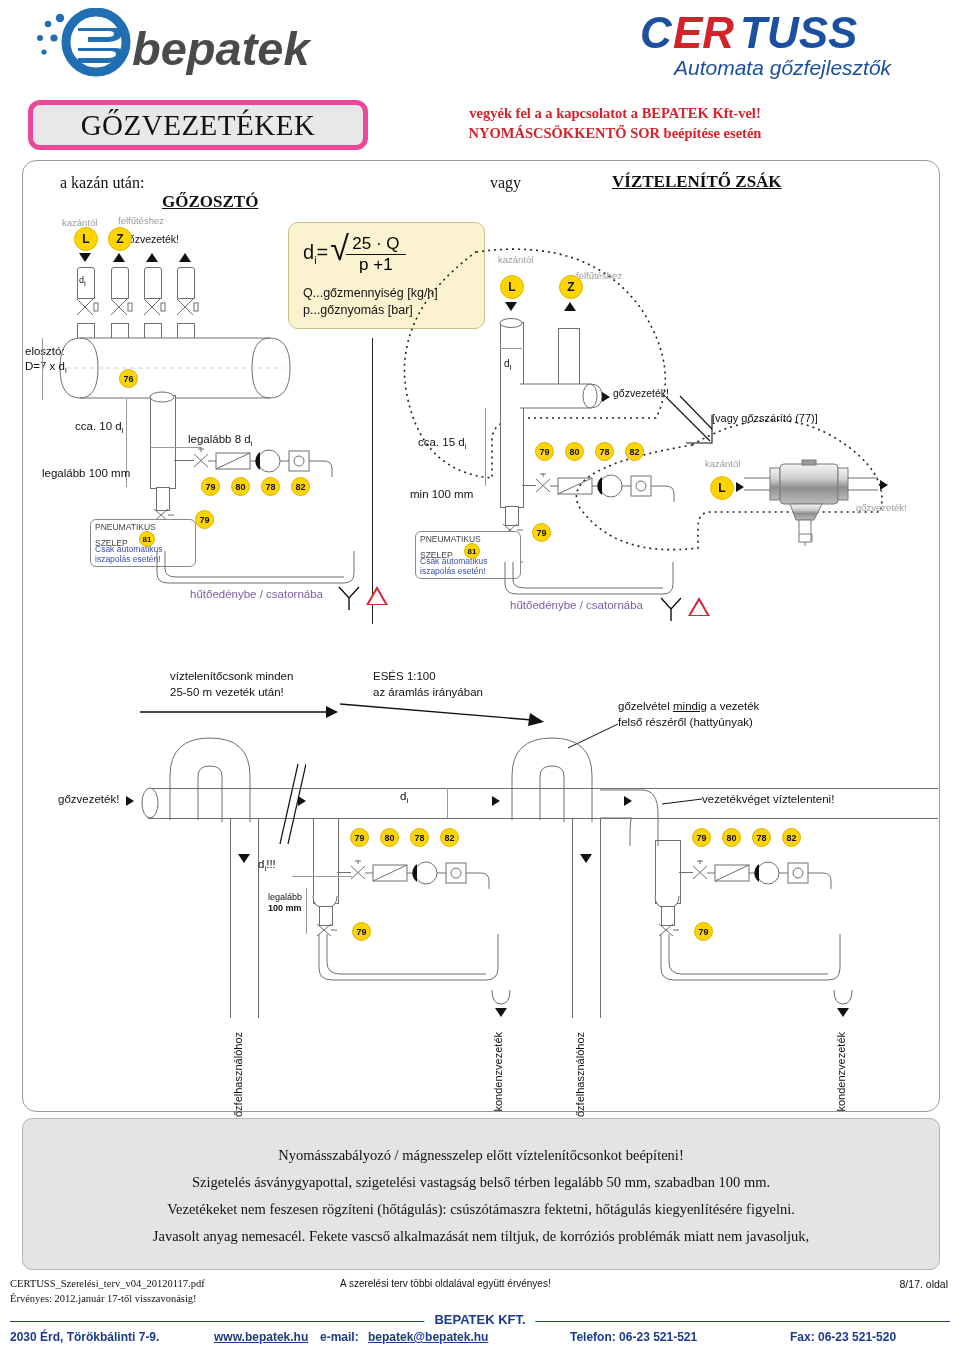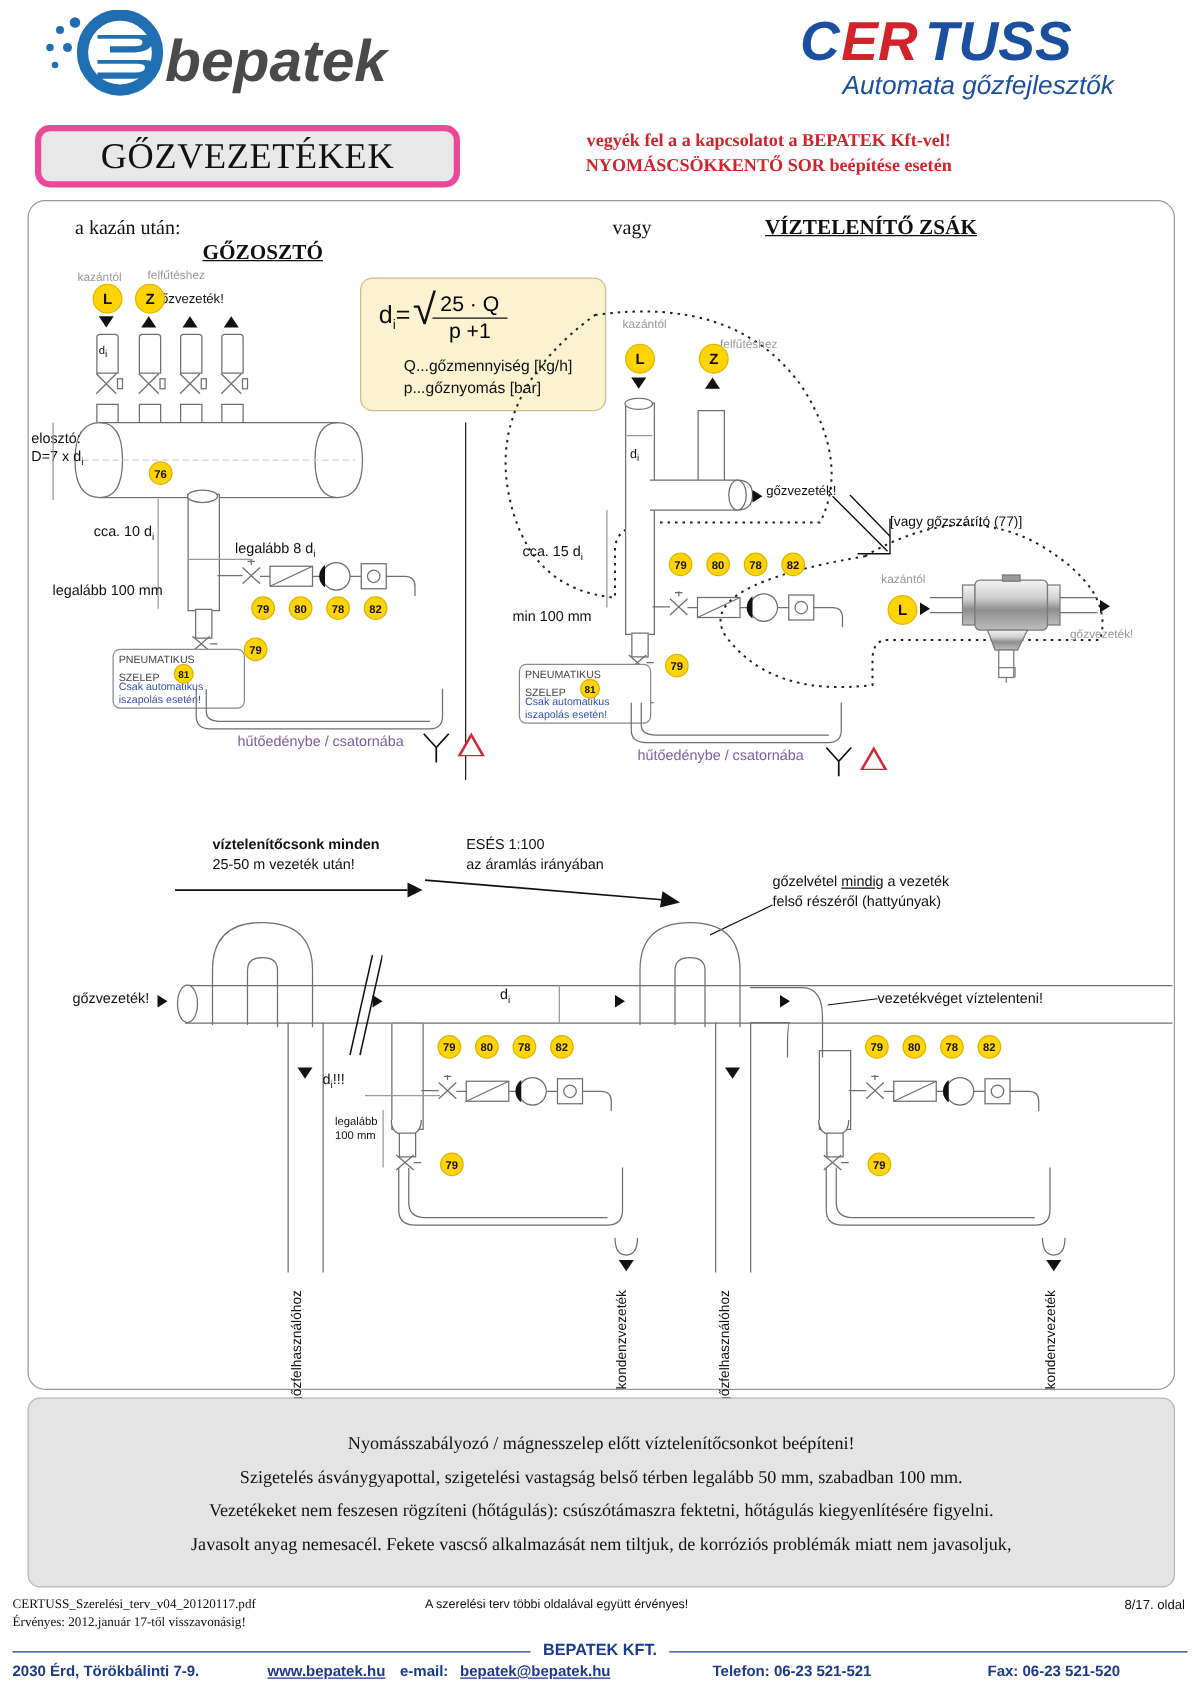--- a/index.html
+++ b/index.html
@@ -40,21 +40,21 @@
     left:288px;top:222px;width:195px;height:105px;
     background:#fbf3cf;border:1px solid #c9bf8a;border-radius:10px;
   }
   #formula-row{position:absolute;left:14px;top:8px;display:flex;align-items:flex-start;}
   .f-d{font-size:20px;color:#111;padding-top:10px;}
   .f-d sub{font-size:11px;}
   .sqrt-wrap{position:relative;margin-left:2px;padding-left:16px;padding-top:3px;}
   .sqrt-sym{position:absolute;left:0;top:4px;font-size:34px;line-height:26px;color:#111;}
   .frac-n{font-size:17px;text-align:center;padding:0 6px 1px;border-bottom:1.5px solid #111;}
   .frac-d{font-size:17px;text-align:center;padding:1px 6px 0;}
-  #formula-note{position:absolute;left:14px;top:62px;font-size:12.5px;color:#111;line-height:1.35;margin-left:20px;}
+  #formula-note{position:absolute;left:14px;top:62px;font-size:12.5px;color:#111;line-height:1.35;}
   
   .lbl{font-size:11.5px;color:#111;white-space:nowrap;}
   .lbl-gray{font-size:9.5px;color:#9a9a9a;white-space:nowrap;}
   .lbl-sm{font-size:10px;color:#111;white-space:nowrap;}
   .lbl-purple{font-size:11.5px;color:#7b5ea7;white-space:nowrap;}
   .lbl-blue{font-size:8.5px;color:#3a4fb0;white-space:nowrap;}
   .lbl-dark{font-size:9.5px;color:#444;white-space:nowrap;}
   .sub{font-size:8px;vertical-align:sub;}
   
   .badge{
@@ -434,21 +434,21 @@
     <line x1="104" y1="32" x2="134" y2="32" stroke="#6f6f6f" stroke-width="1"></line>
     <rect x="55" y="62" width="12" height="22" fill="#fff" stroke="#7a7a7a"></rect>
     <path d="M61 84 L61 88 M55 76 L68 76 L68 84" fill="none" stroke="#7a7a7a"></path>
   </svg>
   <div class="abs tri-r" style="left:500px;top:240px;"></div>
   <span class="abs lbl-gray" style="left:476px;top:262px;">gőzvezeték!</span>
 </div>
 
 <div class="abs" style="left:30px;top:660px;width:900px;height:450px;">
 
-  <span class="abs lbl" style="left:140px;top:10px;font-weight:bold;">víztelenítőcsonk minden</span>
+  <span class="abs lbl" style="left:140px;top:10px;">víztelenítőcsonk minden</span>
   <span class="abs lbl" style="left:140px;top:26px;">25-50 m vezeték után!</span>
   <svg class="abs" style="left:110px;top:44px;" width="200" height="16">
     <line x1="0" y1="8" x2="186" y2="8" stroke="#111" stroke-width="1.4"></line>
     <path d="M186 2 L198 8 L186 14 Z" fill="#111"></path>
   </svg>
 
   <span class="abs lbl" style="left:343px;top:10px;">ESÉS 1:100</span>
   <span class="abs lbl" style="left:343px;top:26px;">az áramlás irányában</span>
   <svg class="abs" style="left:310px;top:40px;" width="210" height="28">
     <line x1="0" y1="4" x2="192" y2="20" stroke="#111" stroke-width="1.4"></line>
@@ -513,21 +513,21 @@
 
   <div class="abs pipe" style="left:283px;top:158px;width:24px;height:84px;"></div>
   <svg class="abs" style="left:281px;top:236px;" width="28" height="16">
     <path d="M2 0 Q2 12 14 12 Q26 12 26 0" fill="#fff" stroke="#6f6f6f" stroke-width="1"></path>
   </svg>
   <span class="abs lbl" style="left:228px;top:198px;">
     <span>d</span><span class="sub">i</span><span>!!!</span>
   </span>
   <div class="abs dimline" style="left:262px;top:216px;width:60px;height:1px;"></div>
   <span class="abs lbl-sm" style="left:238px;top:232px;font-size:9px;">legalább</span>
-  <span class="abs lbl-sm" style="left:238px;top:243px;font-size:9px;">100 mm</span>
+  <span class="abs lbl-sm" style="left:238px;top:243px;font-size:9px;font-weight:bold;">100 mm</span>
   <div class="abs dimline" style="left:276px;top:228px;width:1px;height:46px;"></div>
 
   <div class="abs line-h" style="left:307px;top:212px;width:14px;"></div>
   <svg class="abs" style="left:317px;top:199px;" width="180" height="30">
     <g stroke="#6f6f6f" fill="none" stroke-width="1">
       <path d="M4 7 L18 20 M18 7 L4 20 M11 5 L11 1 M8 2 L14 2"></path>
       <rect x="26" y="6" width="34" height="16"></rect>
         <line x1="26" y1="22" x2="60" y2="6"></line>
       <line x1="18" y1="14" x2="26" y2="14"></line>
         <line x1="60" y1="14" x2="68" y2="14"></line>

